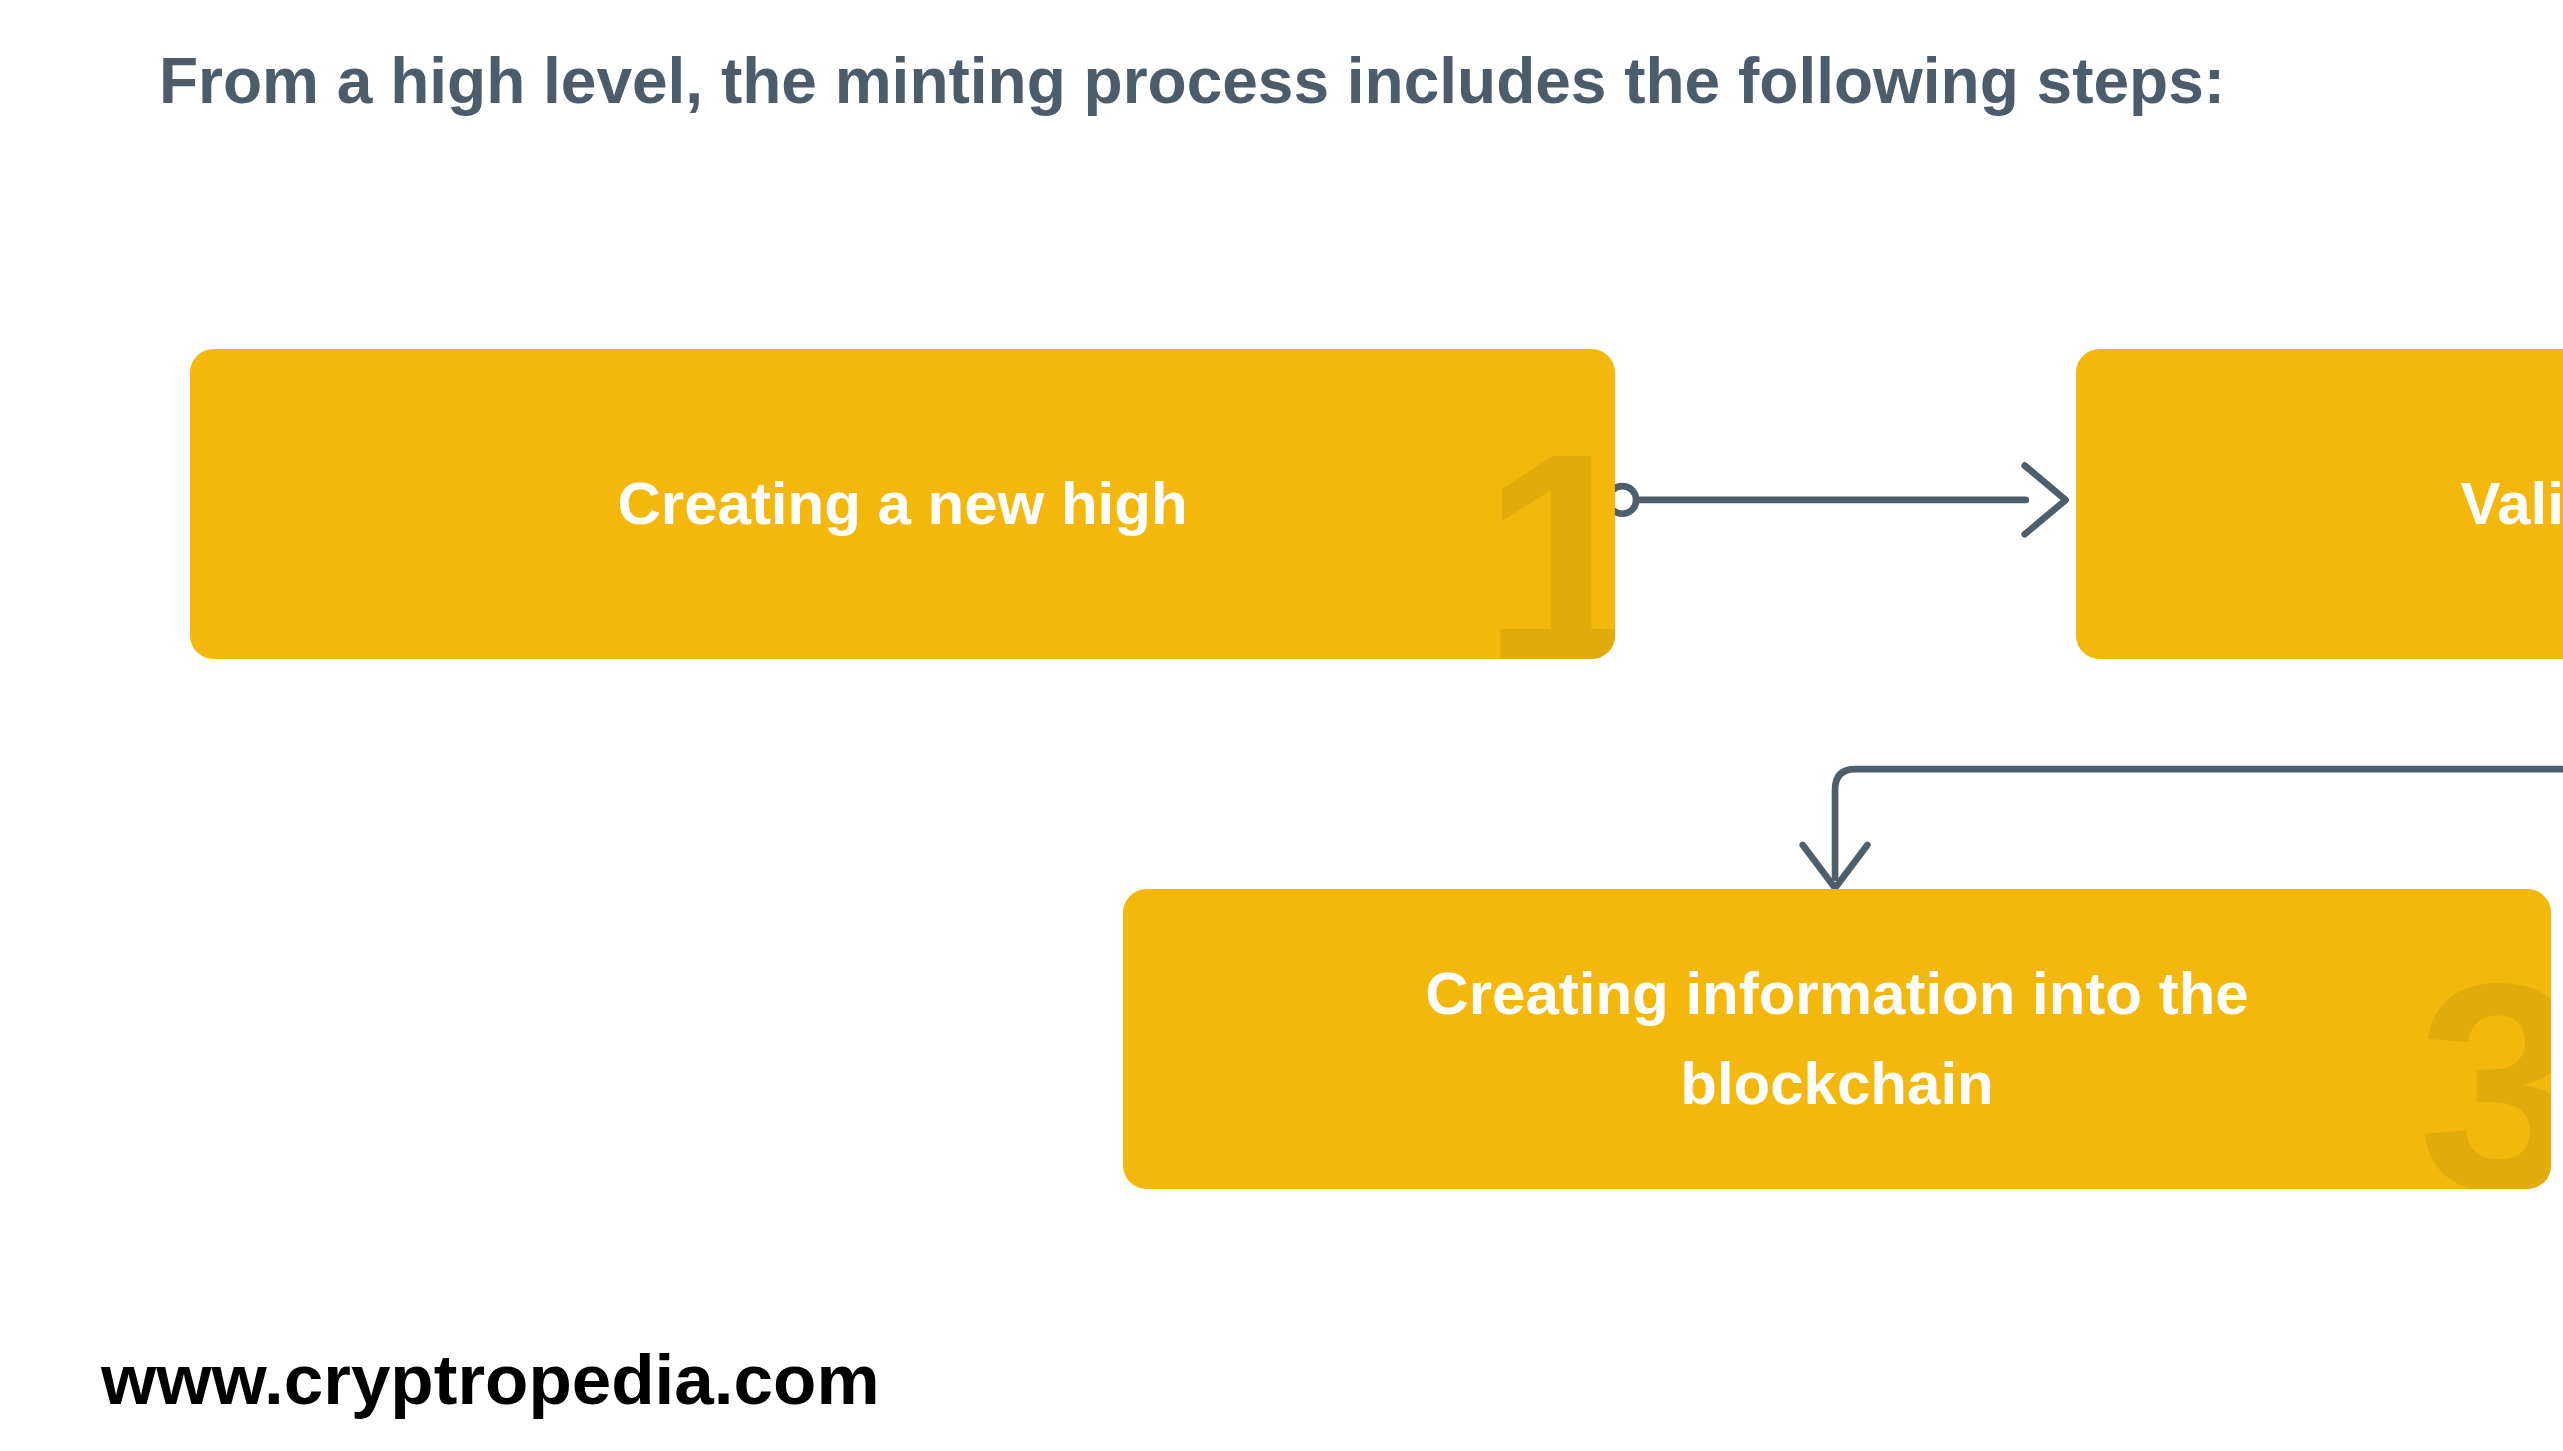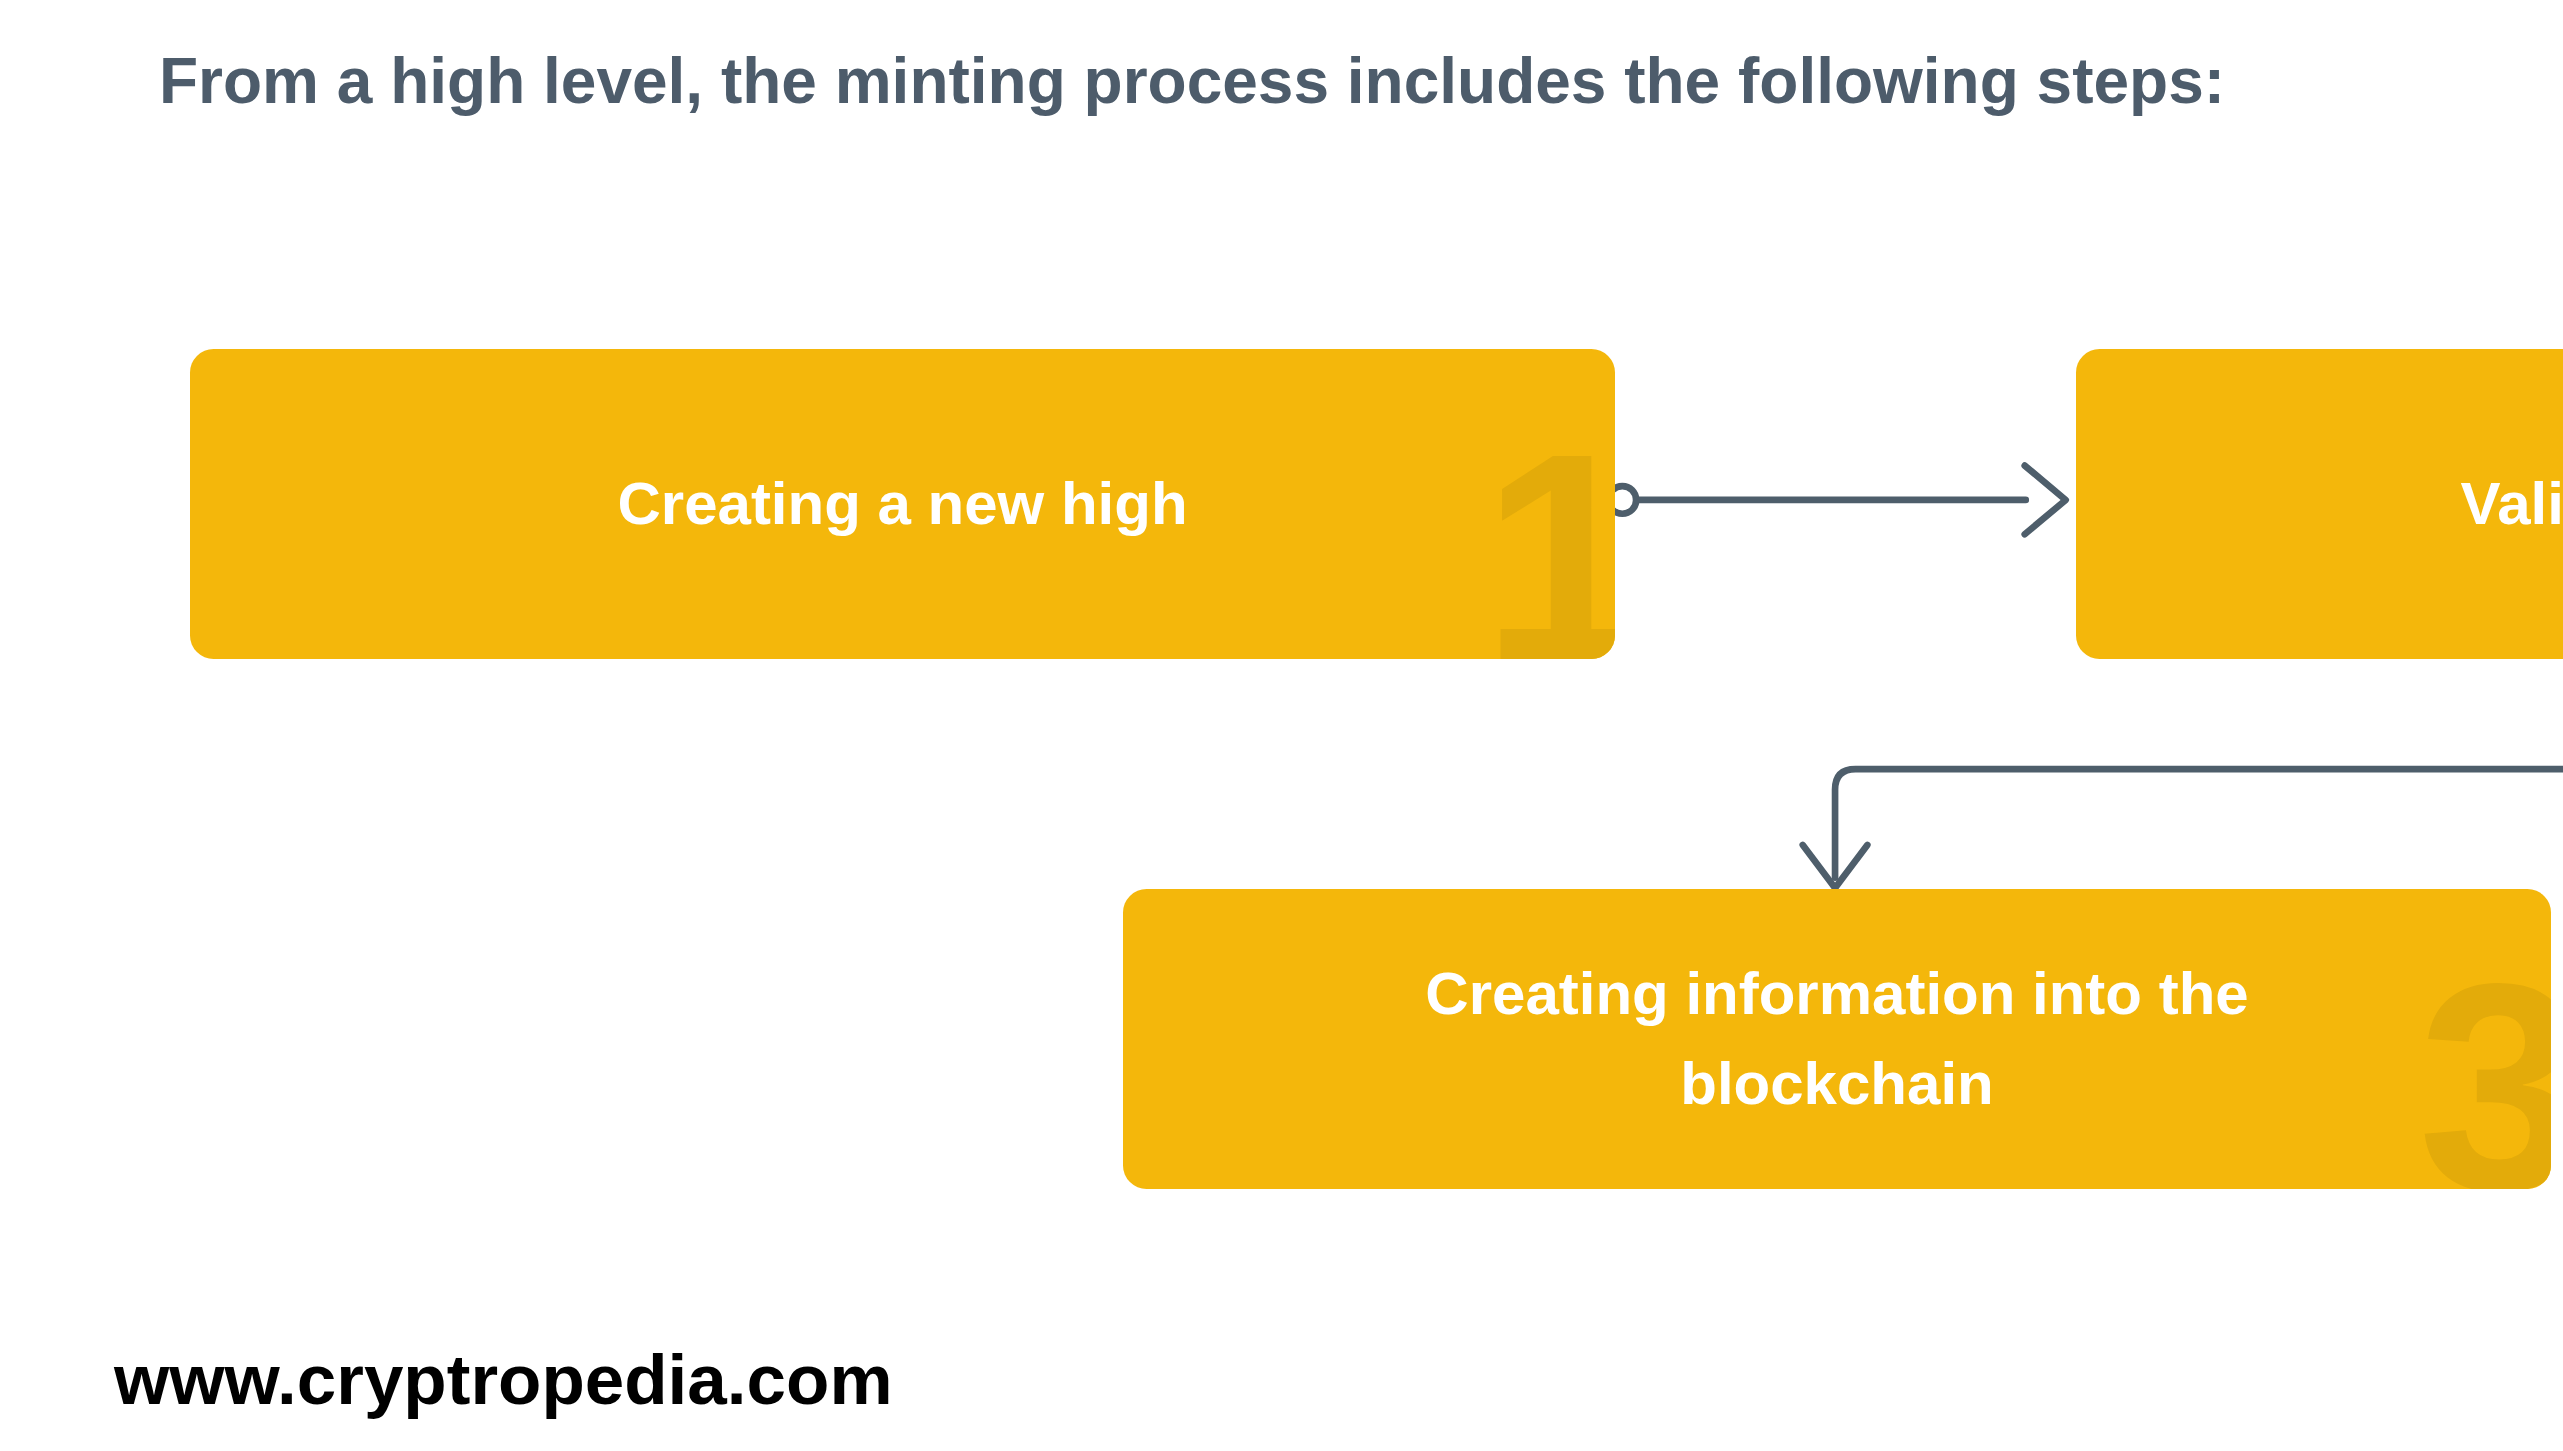--- a/index.html
+++ b/index.html
@@ -73,21 +73,21 @@
     z-index: 1;
     right: -31px;
     bottom: -7.2px;
     font-size: 295px;
     line-height: 0.74;
     font-weight: 700;
     color: var(--numeral, #e3ab0a);
   }
   .footer-url {
     position: absolute;
-    left: 114px;
+    left: 101px;
     top: 1339px;
     font-size: 71px;
     font-weight: 700;
     color: var(--footer-text, #000000);
     white-space: nowrap;
   }
 </style>
 </head>
 <body>
 

